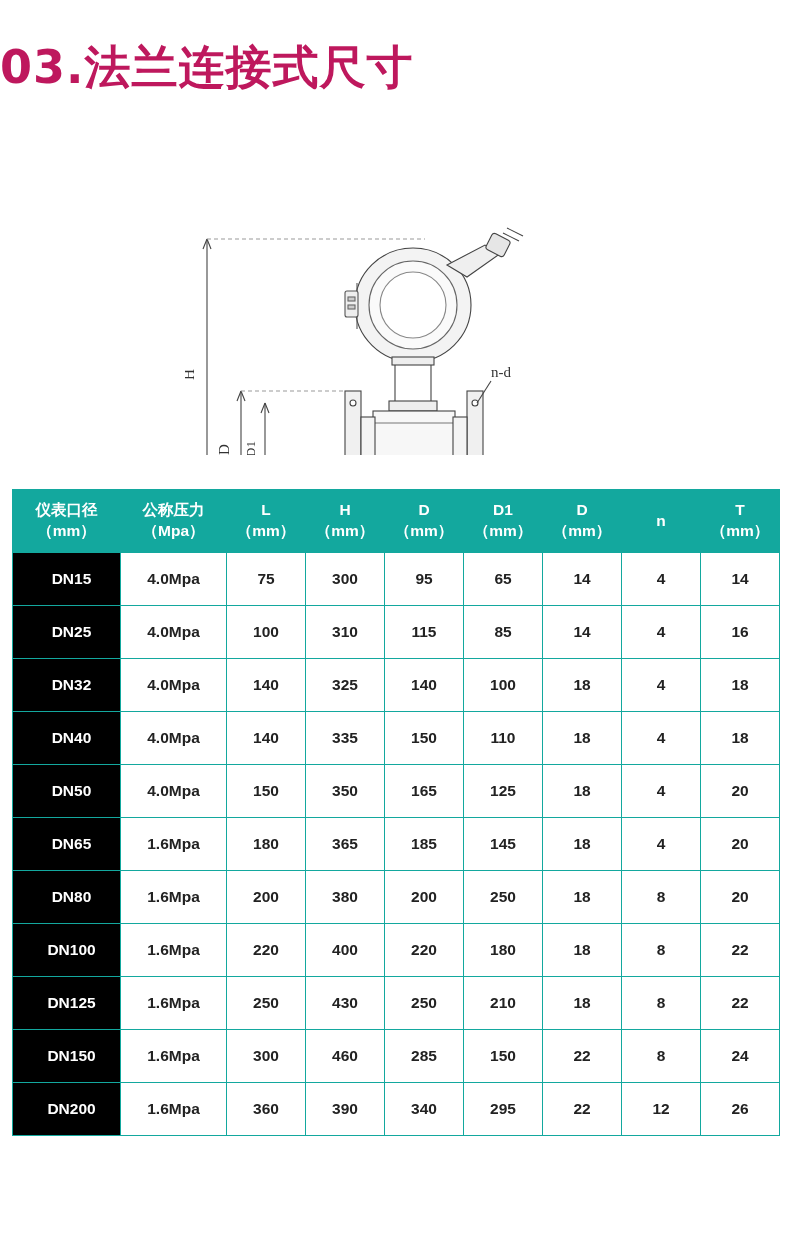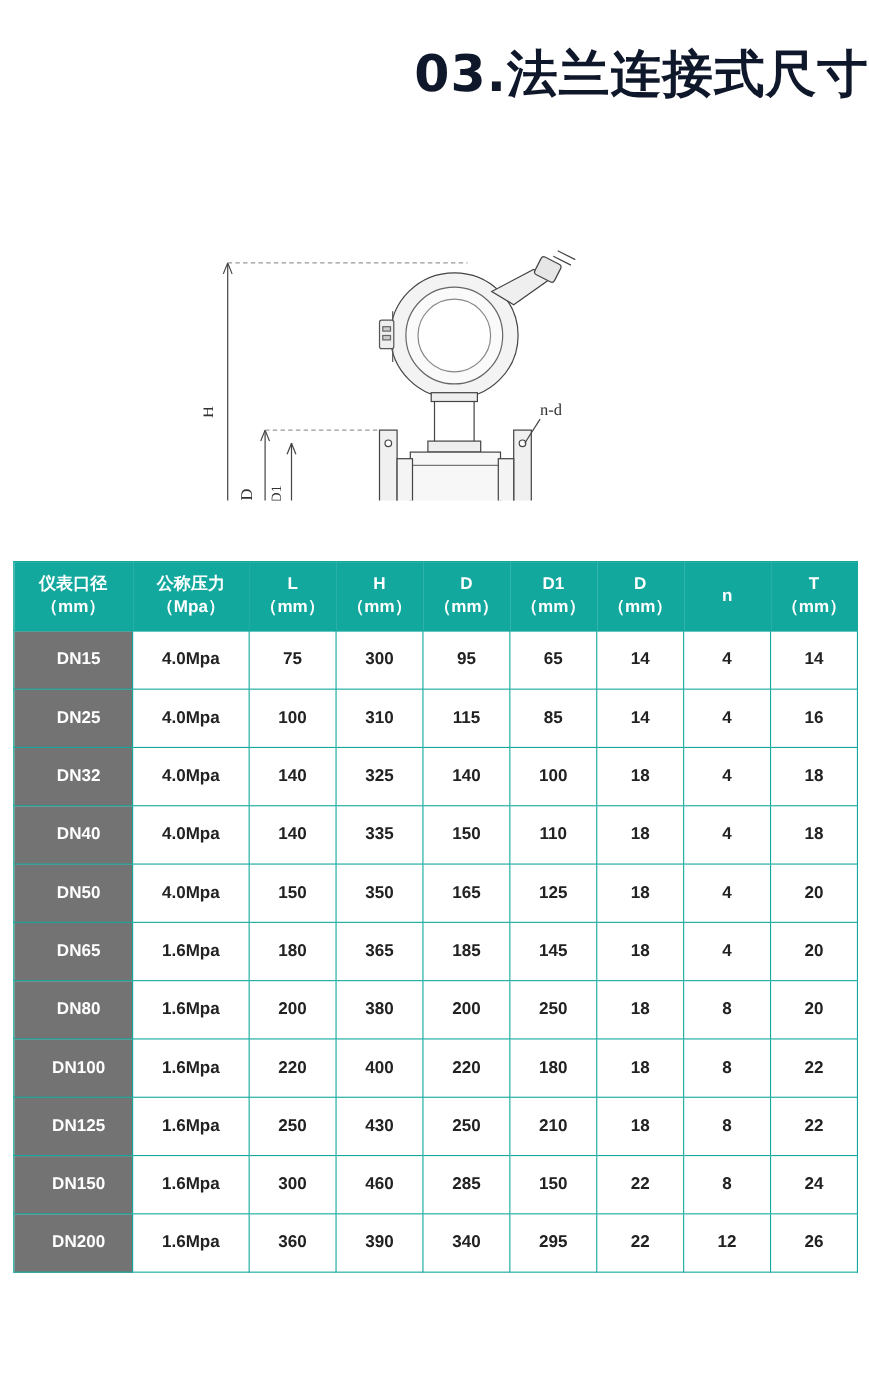--- a/index.html
+++ b/index.html
@@ -14,45 +14,45 @@
     color: #222;
     overflow: hidden;
   }
   .page {
     position: relative;
     width: 790px;
     height: 1260px;
   }
   
   .title {
-    text-align: right;
+    text-align: left;
     font-size: 46px;
     font-weight: bold;
-    color: #0f172a;
+    color: #be185d;
     letter-spacing: 1px;
     padding-top: 42px;
     line-height: 1.1;
     font-family: "DejaVu Sans", "Liberation Sans", sans-serif;
   }
   
   .diagram-wrap {
     position: relative;
     width: 790px;
     height: 360px;
     margin-top: 12px;
   }
   .diagram-wrap svg {
     display: block;
     margin: 0 auto;
   }
   
   .table-wrap {
     position: absolute;
     left: 12px;
-    top: 510px;
+    top: 489px;
     width: 766px;
   }
   table.dim {
     border-collapse: collapse;
     width: 766px;
     table-layout: fixed;
   }
   table.dim th, table.dim td {
     border: 1px solid #13a89e;
     text-align: center;
@@ -64,21 +64,21 @@
   }
   table.dim thead th {
     background: #13a89e;
     color: #ffffff;
     height: 62px;
     font-size: 15.5px;
     line-height: 1.35;
     border-color: #13a89e;
   }
   table.dim tbody td.firstcol {
-    background: #737373;
+    background: #000000;
     color: #ffffff;
     padding-left: 12px;
   }
   .col0 { width: 108px; }
   .col1 { width: 106px; }
   .colN { width: 79px; }
   .hdr-line { display: block; }
 </style>
 </head>
 <body>

